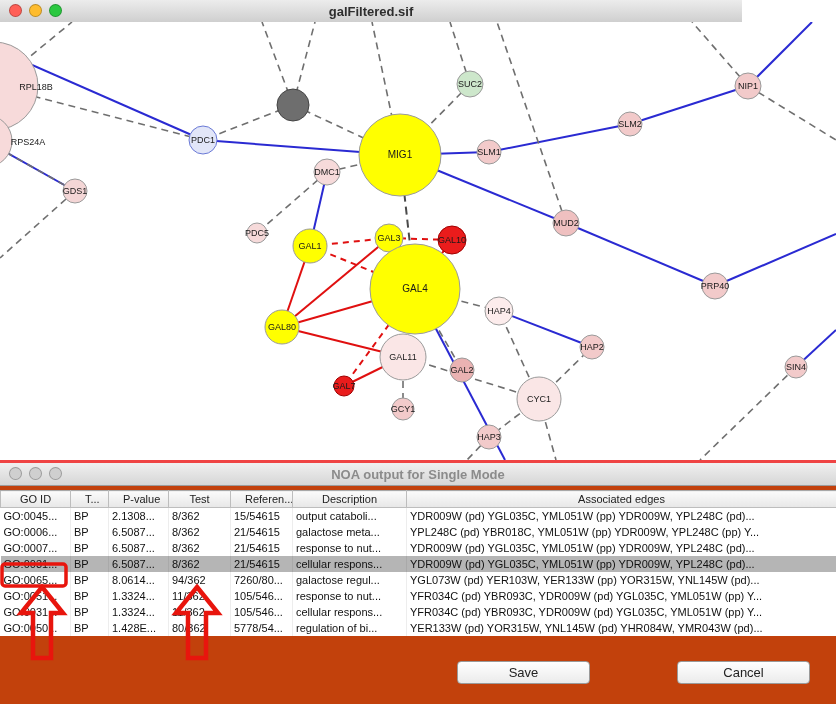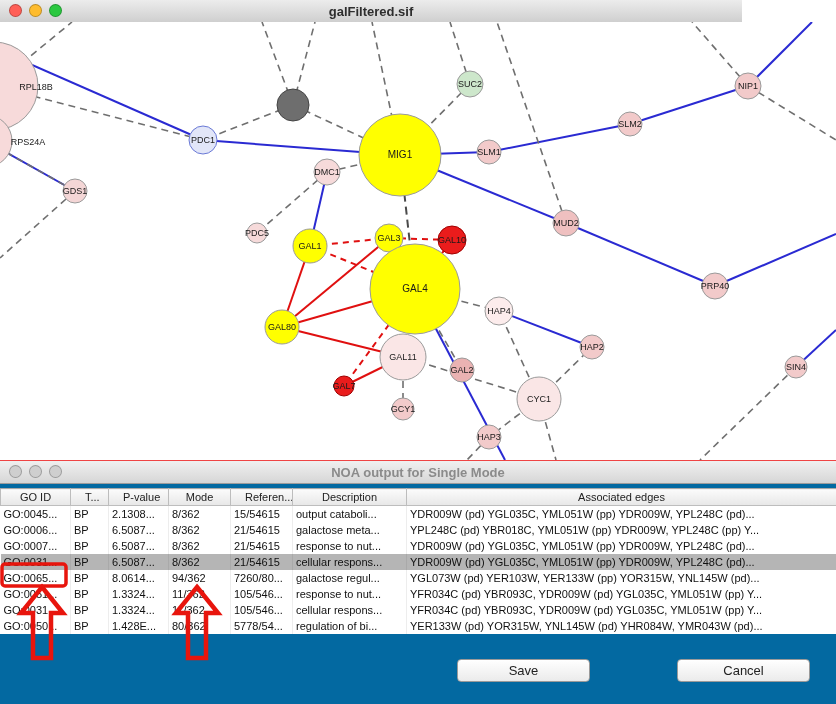--- a/index.html
+++ b/index.html
@@ -16,21 +16,21 @@
   .titlebar.inactive { color:#8b8b8b; background:linear-gradient(#f0f0f0,#d6d6d6); }
   .lights { position:absolute; left:9px; top:4px; display:flex; gap:7px; }
   .light { width:13px; height:13px; border-radius:50%; box-sizing:border-box; border:1px solid rgba(0,0,0,0.25); }
 
   
   .network-window { position:absolute; left:0; top:0; width:742px; height:460px; background:#fff; }
   .canvas { position:absolute; left:0; top:22px; background:#ffffff; display:block; }
   .canvas text { pointer-events:none; }
 
   
-  .noa-window { position:absolute; left:0; top:460px; width:836px; height:244px; background:#0369a1; border-top:1px solid #ef4444; box-sizing:border-box; }
+  .noa-window { position:absolute; left:0; top:460px; width:836px; height:244px; background:#c2410c; border-top:3px solid #ef4444; box-sizing:border-box; }
   .noa-table {
     position:absolute; left:0; top:27px; width:836px;
     border-collapse:collapse; table-layout:fixed;
     font-size:11px; background:#ffffff;
   }
   .noa-table th {
     height:16px; font-weight:normal; text-align:center;
     background:linear-gradient(#fbfbfb,#e7e7e7);
     border:1px solid #bdbdbd; border-top:1px solid #a8a8a8;
     padding:0 14px; overflow:hidden; white-space:nowrap; color:#222;
@@ -200,21 +200,21 @@
           <col style="width: 62px;">
           <col style="width: 62px;">
           <col style="width: 114px;">
           <col style="width: 430px;">
         </colgroup>
       <thead>
           <tr>
             <th>GO ID</th>
             <th>T...</th>
             <th>P-value</th>
-            <th>Mode</th>
+            <th>Test</th>
             <th>Referen...</th>
             <th>Description</th>
             <th>Associated edges</th>
           </tr>
         </thead>
       <tbody>
           <tr>
             <td>GO:0045...</td>
             <td>BP</td>
             <td>2.1308...</td>

